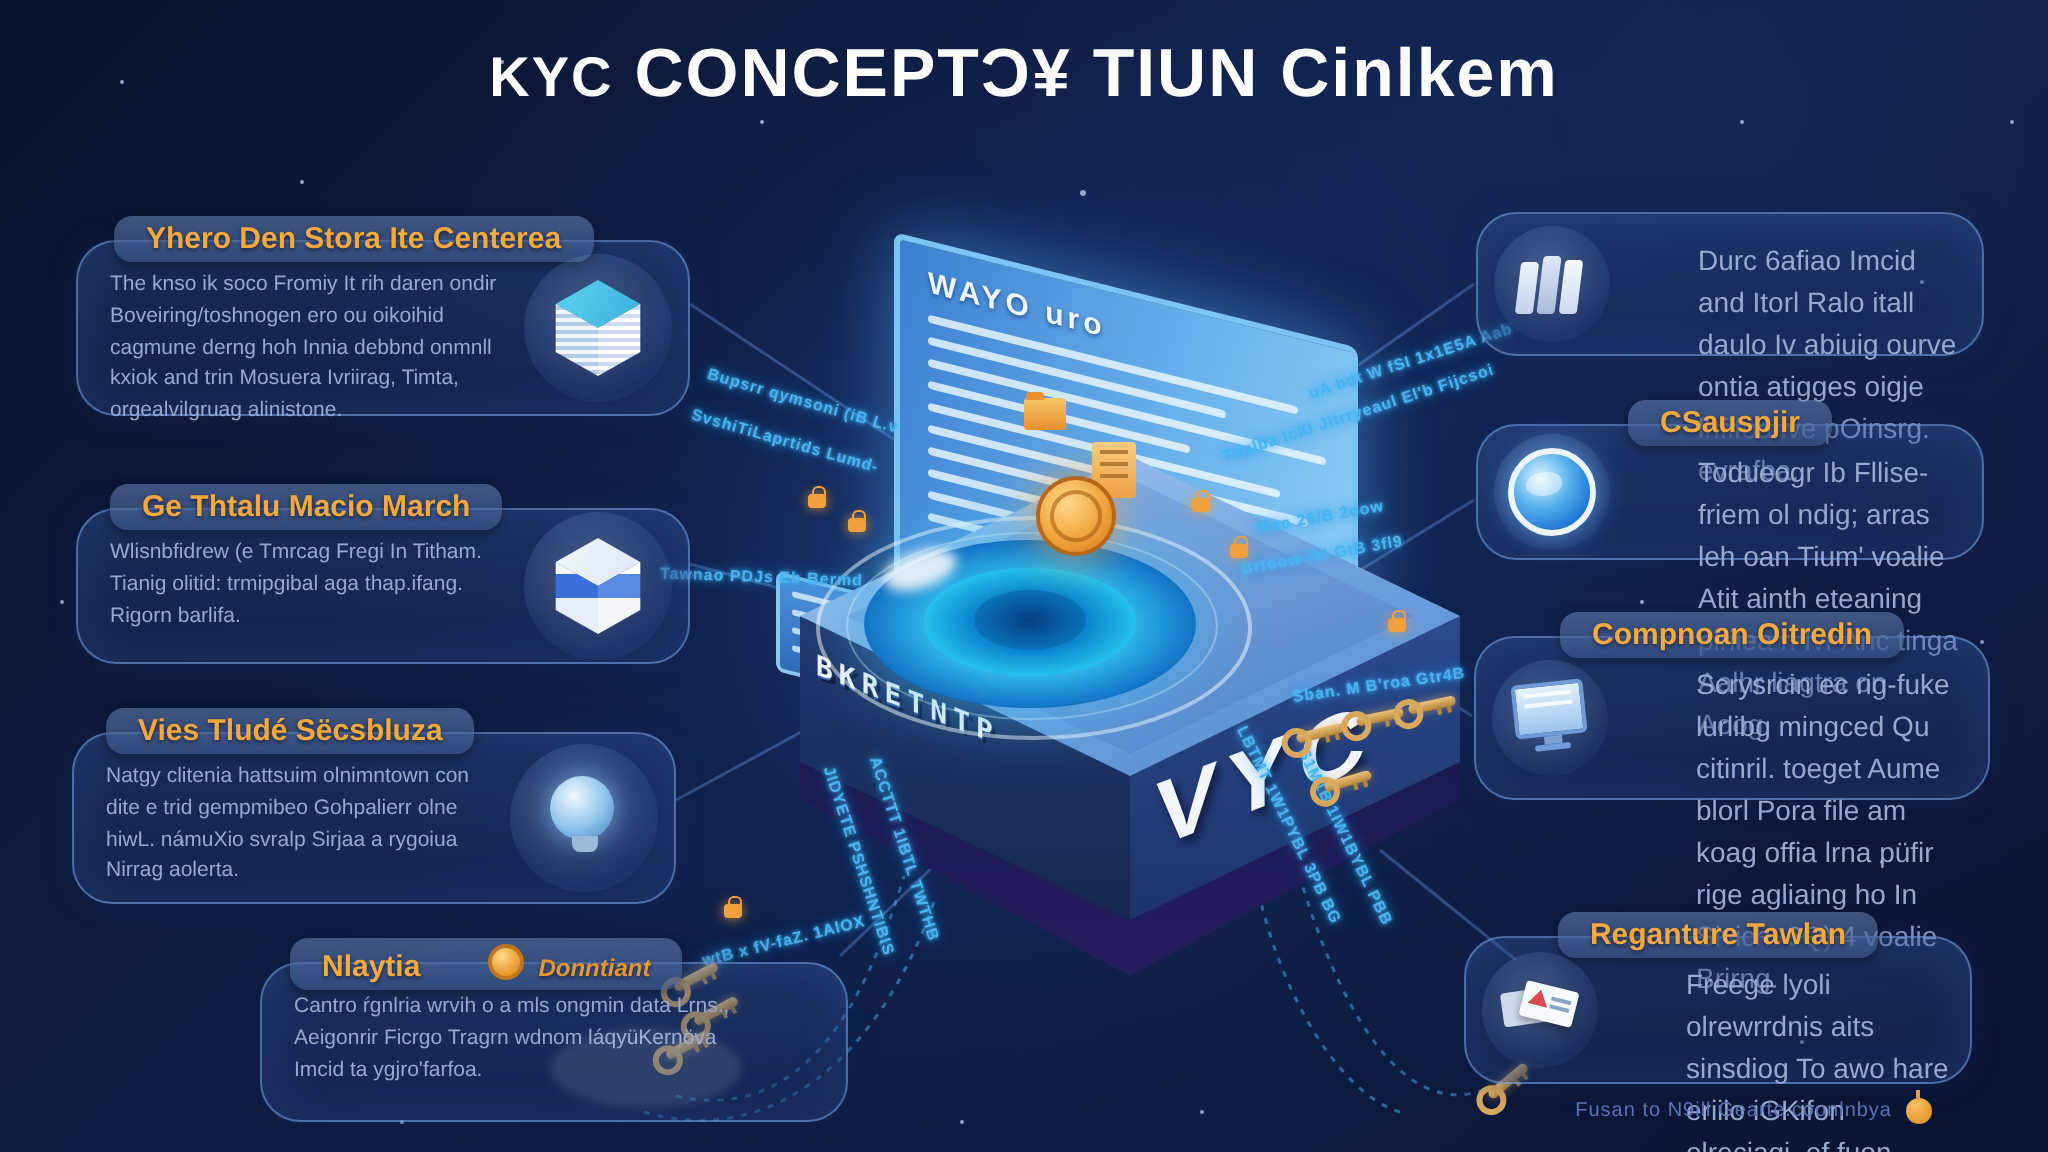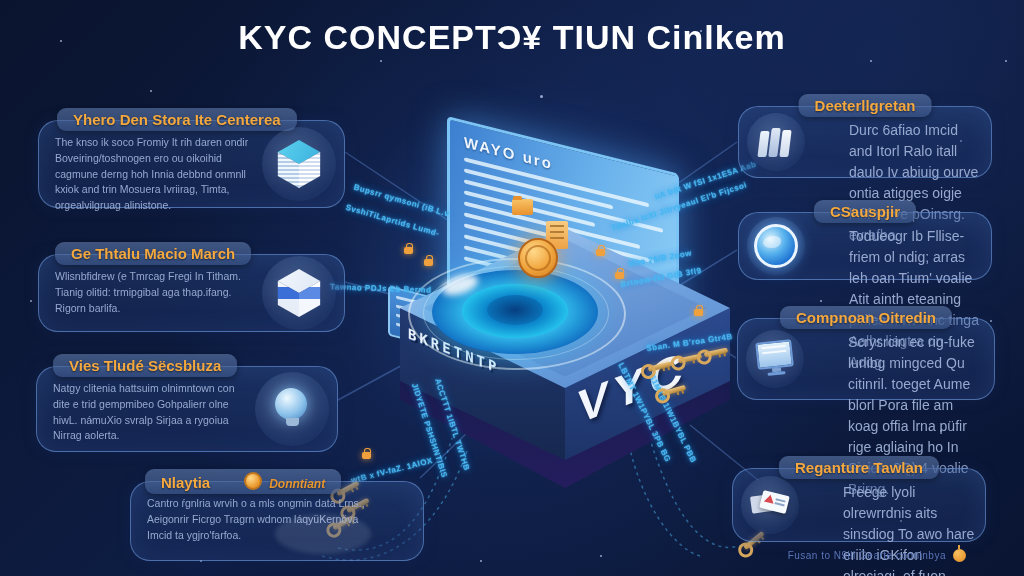--- a/index.html
+++ b/index.html
@@ -7,21 +7,21 @@
     font-family:"Liberation Sans",sans-serif;
     background:
       radial-gradient(circle at 52% 48%, rgba(48,90,170,.55) 0%, rgba(25,50,110,.28) 32%, rgba(10,20,50,0) 62%),
       radial-gradient(circle at 85% 10%, rgba(40,70,140,.25) 0%, rgba(10,20,50,0) 40%),
       linear-gradient(135deg,#0a142e 0%,#0e1d44 48%,#0a1533 100%);}
   .stars{position:absolute;inset:0;z-index:1;}
   .stars i{position:absolute;width:2px;height:2px;border-radius:50%;background:#cfe0ff;opacity:.7;}
   
   .hdr{position:absolute;top:18px;left:0;width:100%;text-align:center;z-index:10;color:#fff;}
   .hdr .t1{font-size:34px;font-weight:bold;letter-spacing:1px;}
-  .hdr .t1 .brand{font-size:34px;}
+  .hdr .t1 .brand{font-size:28px;}
   .hdr .t2{margin-top:2px;font-size:21px;font-weight:300;letter-spacing:4px;color:#e6edf8;opacity:.92;}
   
   .co{position:absolute;z-index:10;border:1.5px solid rgba(118,165,235,.55);border-radius:20px;
       background:linear-gradient(rgba(46,78,140,.38),rgba(26,46,98,.48));
       box-shadow:inset 0 0 26px rgba(90,140,230,.14), 0 0 14px rgba(20,40,90,.4);}
   .pill{position:absolute;top:-13px;background:linear-gradient(rgba(105,135,185,.55),rgba(58,84,134,.7));
       border-radius:9px;padding:3px 16px;color:#f4a83e;font-weight:bold;font-size:15px;white-space:nowrap;
       text-shadow:0 1px 2px rgba(0,0,0,.55);box-shadow:0 2px 6px rgba(0,0,0,.35);}
   .co .body{color:#97a9cf;font-size:10.5px;line-height:1.5;padding:14px 12px 8px 16px;}
   .co.left .body{width:198px;}
@@ -285,21 +285,20 @@
     </div>
   </div>
 
   <div class="co left" style="left:130px;top:481px;width:292px;height:78px">
     <div class="pill" style="left:14px"><span>Nlaytia</span><span class="badge-coin"></span><span class="badge-txt">Donntiant</span></div>
     <div class="body" style="width:230px">Cantro ŕgnlria wrvih o a mls ongmin data Lrns., Aeigonrir Ficrgo Tragrn wdnom láqyüKernöva Imcid ta ygjro'farfoa.</div>
     <div class="cloud"></div>
   </div>
 
   <div class="co right" style="left:738px;top:106px;width:252px;height:70px">
-    <div class="pill">Deeterllgretan</div>
     <div class="iconwrap">
       <div class="books">
           <i class="b1"></i>
           <i class="b2"></i>
           <i class="b3"></i>
         </div>
     </div>
     <div class="body">Durc 6afiao Imcid and Itorl Ralo itall daulo Iv abiuig ourve ontia atigges oigje lhfifoa ive pOinsrg. evrafba.</div>
   </div>
 

